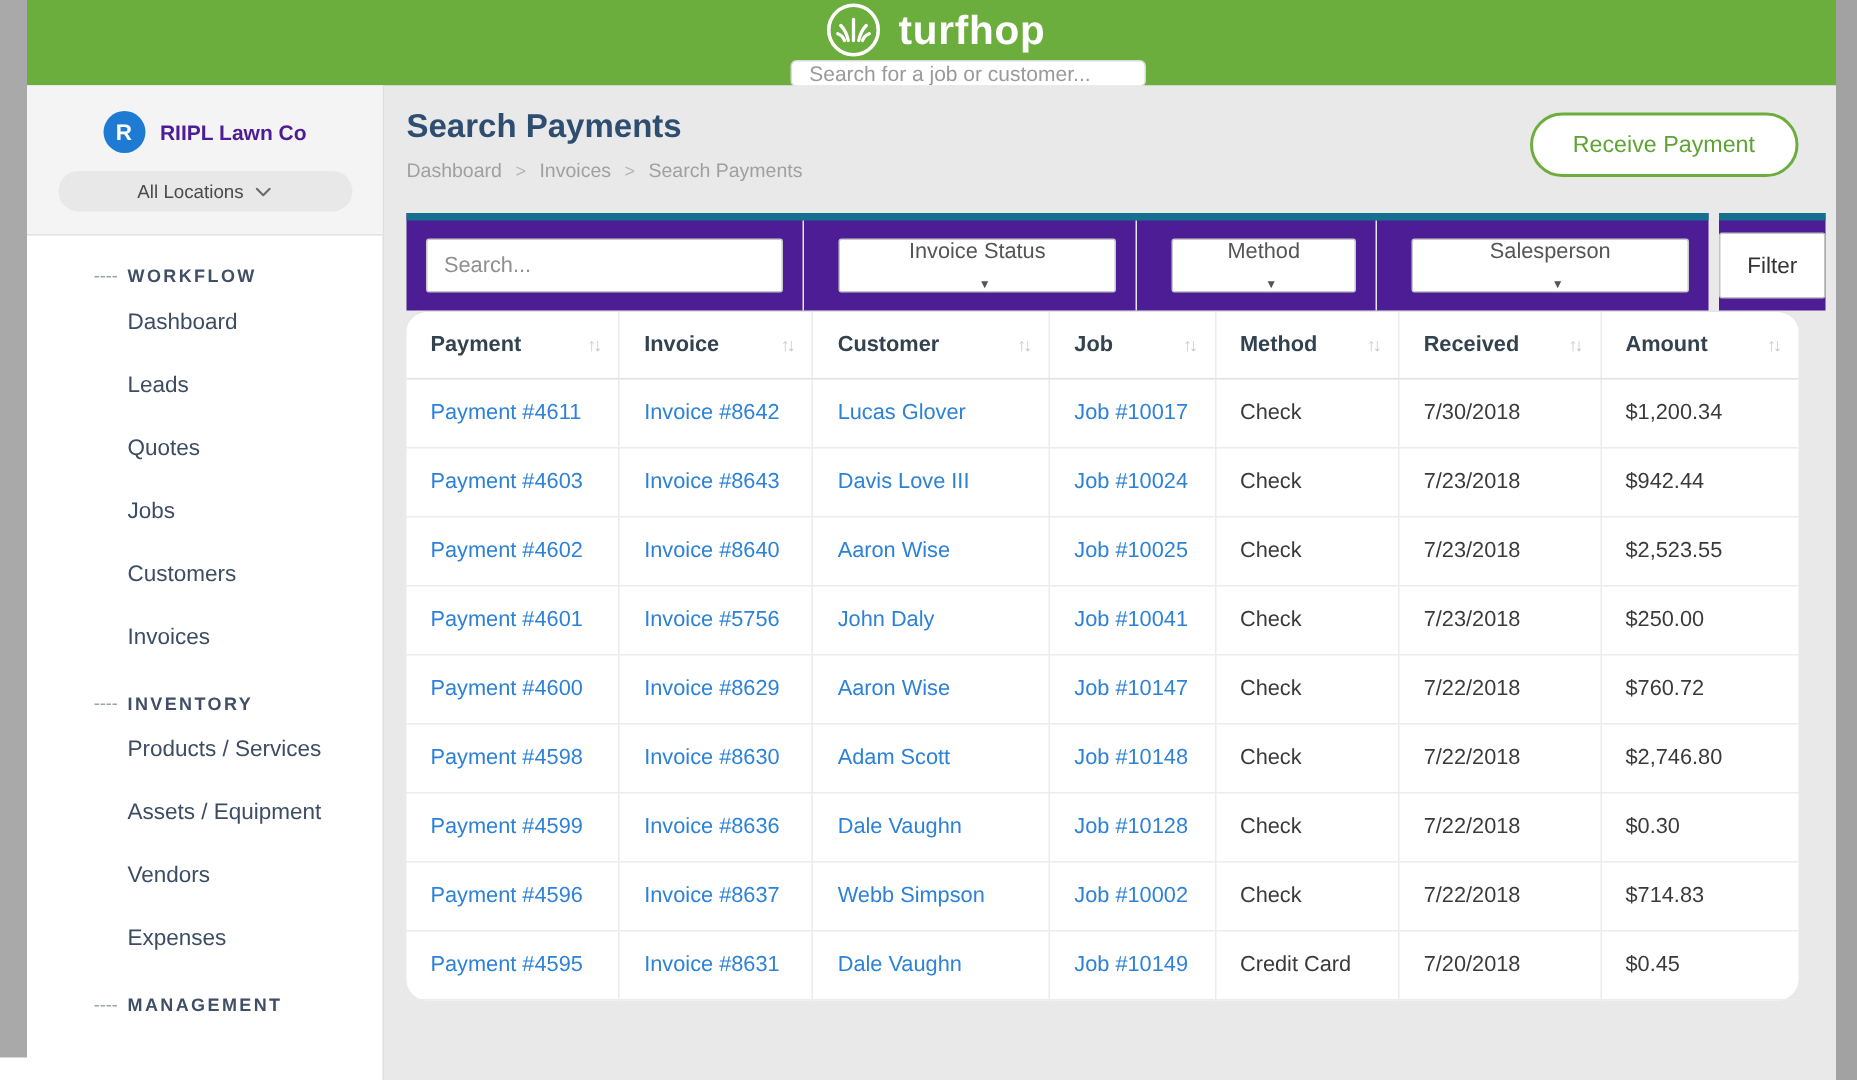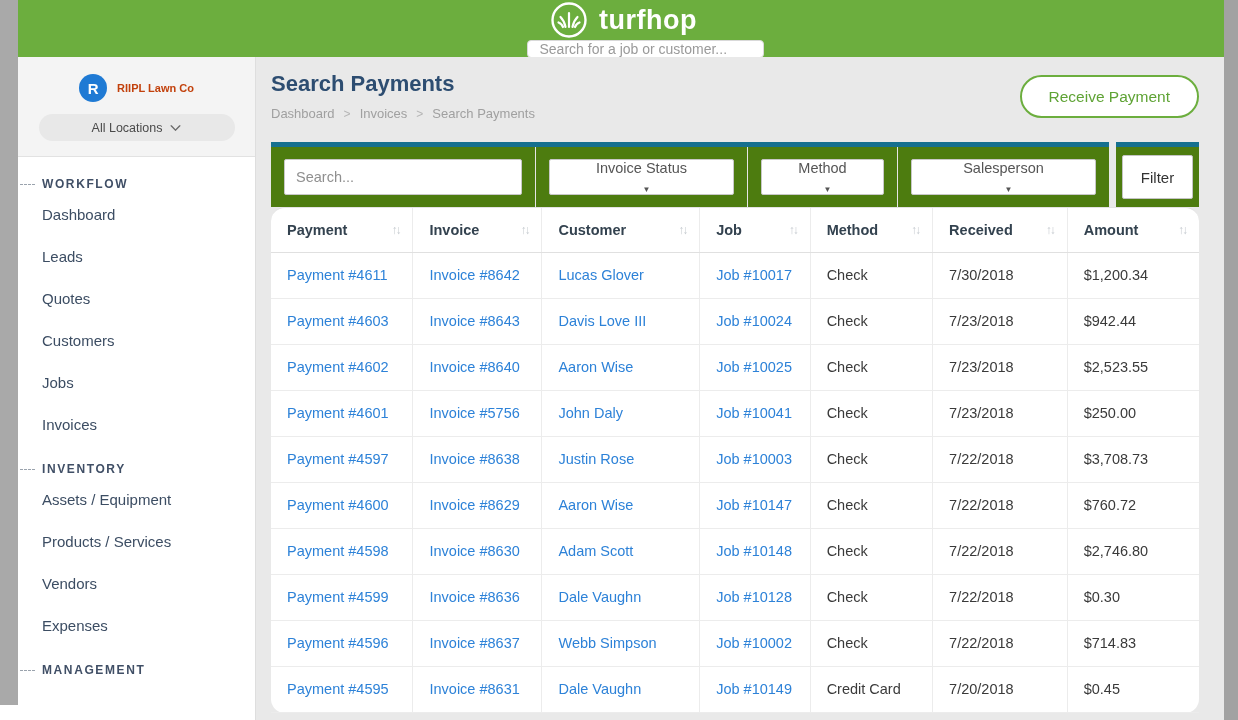--- a/index.html
+++ b/index.html
@@ -28,25 +28,25 @@
   .avatar { width:37px; height:37px; border-radius:50%; overflow:hidden; margin-left:40px; background:#cfc9c2; flex:none; }
   .user-name { color:#fff; font-size:21px; margin-left:13px; margin-right:14px; }
 
   
   .sidebar { position:absolute; left:18px; top:57px; width:238px; height:663px; background:#fff;
     border-right:1px solid #dedede; z-index:10; }
   .side-top { height:100px; background:#f4f4f4; border-bottom:1px solid #e2e2e2; padding-top:17px; }
   .brand-row { display:flex; align-items:center; justify-content:center; gap:10px; }
   .r-circle { width:28px; height:28px; border-radius:50%; background:#1f7ad4; color:#fff; font-weight:bold;
     font-size:15px; display:flex; align-items:center; justify-content:center; }
-  .company { color:#c2410c; font-size:11px; font-weight:bold; }
+  .company { color:#4c1d95; font-size:14px; font-weight:bold; }
   .loc-pill { margin:12px auto 0; width:196px; height:27px; background:#e8e8e8; border-radius:14px;
     display:flex; align-items:center; justify-content:center; gap:8px; font-size:12.5px; color:#4a4a4a; cursor:pointer; }
   .loc-pill .chev { color:#6a6a6a; }
-  .side-nav { padding-top:3px; }
+  .side-nav { padding-top:3px;margin-left:43px; }
   .nav-section { margin-top:15px; }
   .sec-head { display:flex; align-items:center; height:18px; }
   .sec-dash { width:15px; border-top:1px dashed #9aa3ad; margin-left:2px; }
   .sec-label { margin-left:7px; font-size:12px; font-weight:bold; letter-spacing:1.6px; color:#404f66; }
   .nav-item { height:42px; display:flex; align-items:center; padding-left:24px; font-size:15px;
     color:#3c4d63; cursor:pointer; }
   .nav-item:first-of-type { margin-top:3px; }
 
   
   .main { position:absolute; left:256px; top:57px; width:968px; height:663px; background:#e9e9e9;
@@ -54,21 +54,21 @@
   .page-head { position:relative; }
   .page-title { font-size:22px; font-weight:bold; color:#2d4d71; }
   .breadcrumb { margin-top:9px; font-size:13px; color:#a0a0a0; display:flex; align-items:center; gap:9px; }
   .crumb { color:#a0a0a0; cursor:pointer; }
   .crumb-sep { color:#b5b5b5; font-size:12px; }
   .receive-btn { position:absolute; right:0; top:4px; height:43px; padding:0 27px; background:#fff;
     border:2px solid #6cae3e; border-radius:22px; color:#5fa335; font-size:15.5px; font-family:inherit; cursor:pointer; }
 
   
   .panels { margin-top:21px; display:flex; gap:7px; }
-  .panel { background:#4d7c0f; border-top:5px solid #15708f; }
+  .panel { background:#4c1d95; border-top:5px solid #15708f;gap:10px; }
   .panel-main { flex:1; display:flex; align-items:center; }
   .filter-group { padding:12px 13px; border-right:1px solid #e5e5e5; display:flex; align-items:center; }
   .filter-group:last-child { border-right:none; }
   .f-search { width:238px; height:36px; border:1px solid #c8c8c8; border-radius:2px; padding:0 11px;
     font-size:14.5px; color:#444; font-family:inherit; outline:none; }
   .f-search::placeholder { color:#8f8f8f; }
   .f-select { height:36px; border:1px solid #c8c8c8; border-radius:2px; background:#fff; display:flex;
     align-items:center; justify-content:space-between; padding:0 11px; font-size:14.5px; color:#555; cursor:pointer;flex-direction:column; }
   .w-status { width:185px; } .w-method { width:123px; } .w-sales { width:185px; }
   .sel-arrow { font-size:8px; color:#555; margin-left:10px; }
@@ -158,31 +158,31 @@
   </div>
   <nav class="side-nav" id="side-nav">
       <div class="nav-section">
         <div class="sec-head">
           <span class="sec-dash"></span>
           <span class="sec-label">WORKFLOW</span>
         </div>
         <div class="nav-item">Dashboard</div>
         <div class="nav-item">Leads</div>
         <div class="nav-item">Quotes</div>
+        <div class="nav-item">Jobs</div>
         <div class="nav-item">Customers</div>
-        <div class="nav-item">Jobs</div>
         <div class="nav-item">Invoices</div>
       </div>
       <div class="nav-section">
         <div class="sec-head">
           <span class="sec-dash"></span>
           <span class="sec-label">INVENTORY</span>
         </div>
+        <div class="nav-item">Products / Services</div>
         <div class="nav-item">Assets / Equipment</div>
-        <div class="nav-item">Products / Services</div>
         <div class="nav-item">Vendors</div>
         <div class="nav-item">Expenses</div>
       </div>
       <div class="nav-section">
         <div class="sec-head">
           <span class="sec-dash"></span>
           <span class="sec-label">MANAGEMENT</span>
         </div>
       </div>
     </nav>
@@ -309,29 +309,20 @@
           <tr>
             <td class="c0 link">Payment #4601</td>
             <td class="c1 link">Invoice #5756</td>
             <td class="c2 link">John Daly</td>
             <td class="c3 link">Job #10041</td>
             <td class="c4">Check</td>
             <td class="c5">7/23/2018</td>
             <td class="c6">$250.00</td>
           </tr>
           <tr>
-            <td class="c0 link">Payment #4597</td>
-            <td class="c1 link">Invoice #8638</td>
-            <td class="c2 link">Justin Rose</td>
-            <td class="c3 link">Job #10003</td>
-            <td class="c4">Check</td>
-            <td class="c5">7/22/2018</td>
-            <td class="c6">$3,708.73</td>
-          </tr>
-          <tr>
             <td class="c0 link">Payment #4600</td>
             <td class="c1 link">Invoice #8629</td>
             <td class="c2 link">Aaron Wise</td>
             <td class="c3 link">Job #10147</td>
             <td class="c4">Check</td>
             <td class="c5">7/22/2018</td>
             <td class="c6">$760.72</td>
           </tr>
           <tr>
             <td class="c0 link">Payment #4598</td>

